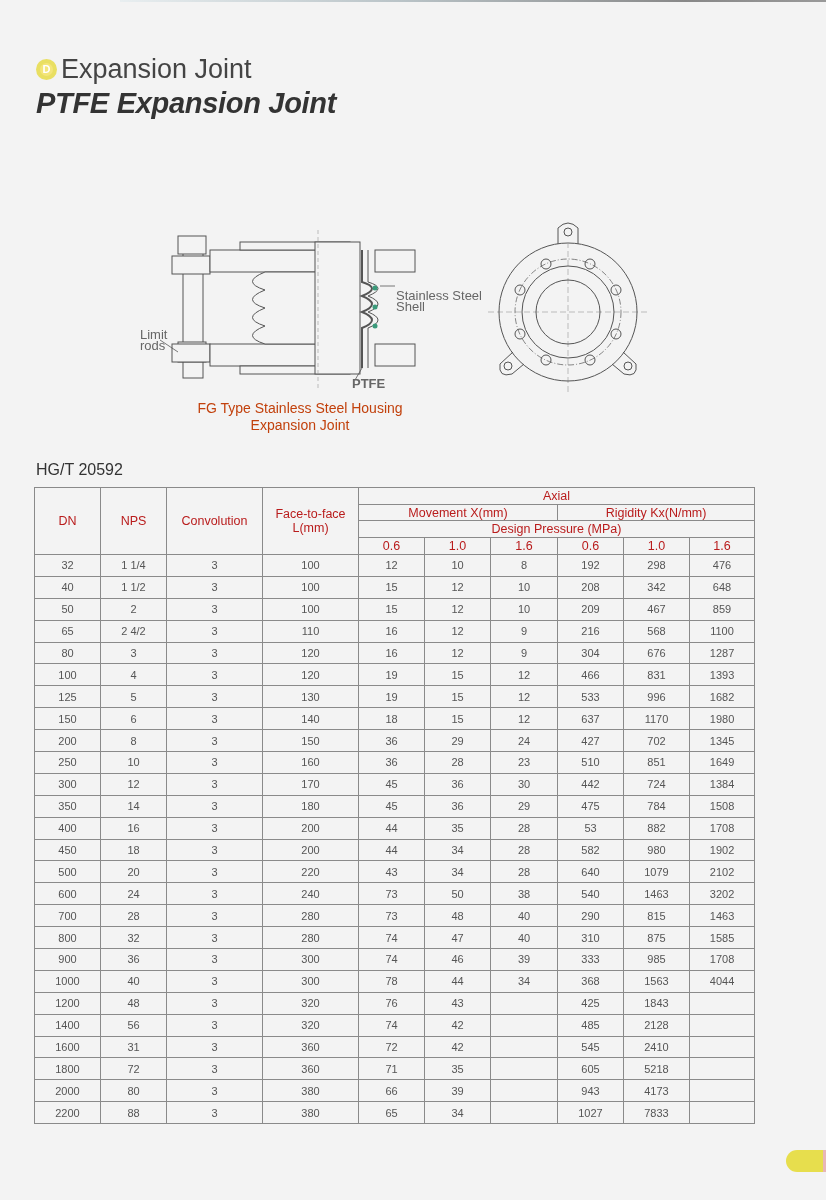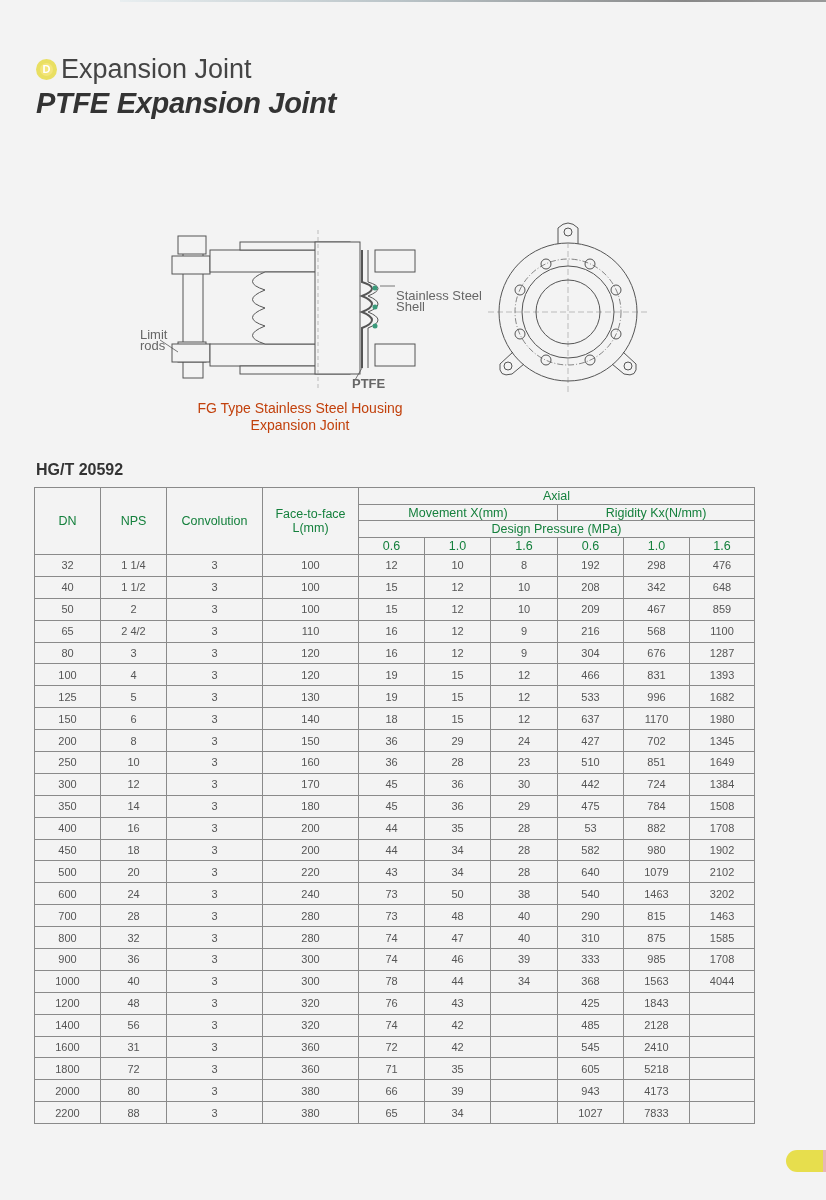--- a/index.html
+++ b/index.html
@@ -15,26 +15,26 @@
     align-items: center; justify-content: center; margin-right: 4px; position: relative; }
   .badge span { width: 13px; height: 13px; border-radius: 50%; background: #f4e57a; color: #fff; font-size: 11px;
     font-weight: bold; display: flex; align-items: center; justify-content: center; line-height: 1; }
   .title { font-size: 29px; font-weight: bold; font-style: italic; color: #333; margin-top: 3px; letter-spacing: -0.3px; }
 
   .figure { position: absolute; left: 130px; top: 220px; width: 540px; height: 220px; }
   .fig-caption { position: absolute; left: 150px; top: 400px; width: 300px; text-align: center;
     font-size: 14px; color: #c2410c; line-height: 17px; }
   .callout { position: absolute; font-size: 13px; color: #666; line-height: 11px; }
 
-  .std-label { position: absolute; left: 36px; top: 461px; font-size: 16px; font-weight: bold; color: #333; }
+  .std-label { position: absolute; left: 36px; top: 461px; font-size: 16px; font-weight: normal; color: #333; }
 
   table.spec { position: absolute; left: 34px; top: 487px; width: 720px; border-collapse: collapse;
     table-layout: fixed; font-size: 11.5px; color: #555; }
   table.spec td, table.spec th { border: 1px solid #8a8a8a; text-align: center; font-weight: normal; padding: 0; }
-  table.spec thead th { font-size: 12.5px; color: #15803d; }
+  table.spec thead th { font-size: 12.5px; color: #b91c1c; }
   table.spec tbody td { height: 20.9px; font-size: 11px; }
   table.spec { border: 1.5px solid #777; }
   .h-row1 th { height: 16px; }
   .h-row2 th { height: 15px; }
   .h-row3 th { height: 16px; }
   .h-row4 th { height: 16px; }
 
   .page-tab { position: absolute; right: 0; top: 1150px; width: 40px; height: 22px; background: #e7de4d;
     border-radius: 12px 0 0 12px; }
   .tab-edge { position: absolute; right: 0; top: 1150px; width: 3px; height: 22px; background: #e8b7b7; }

